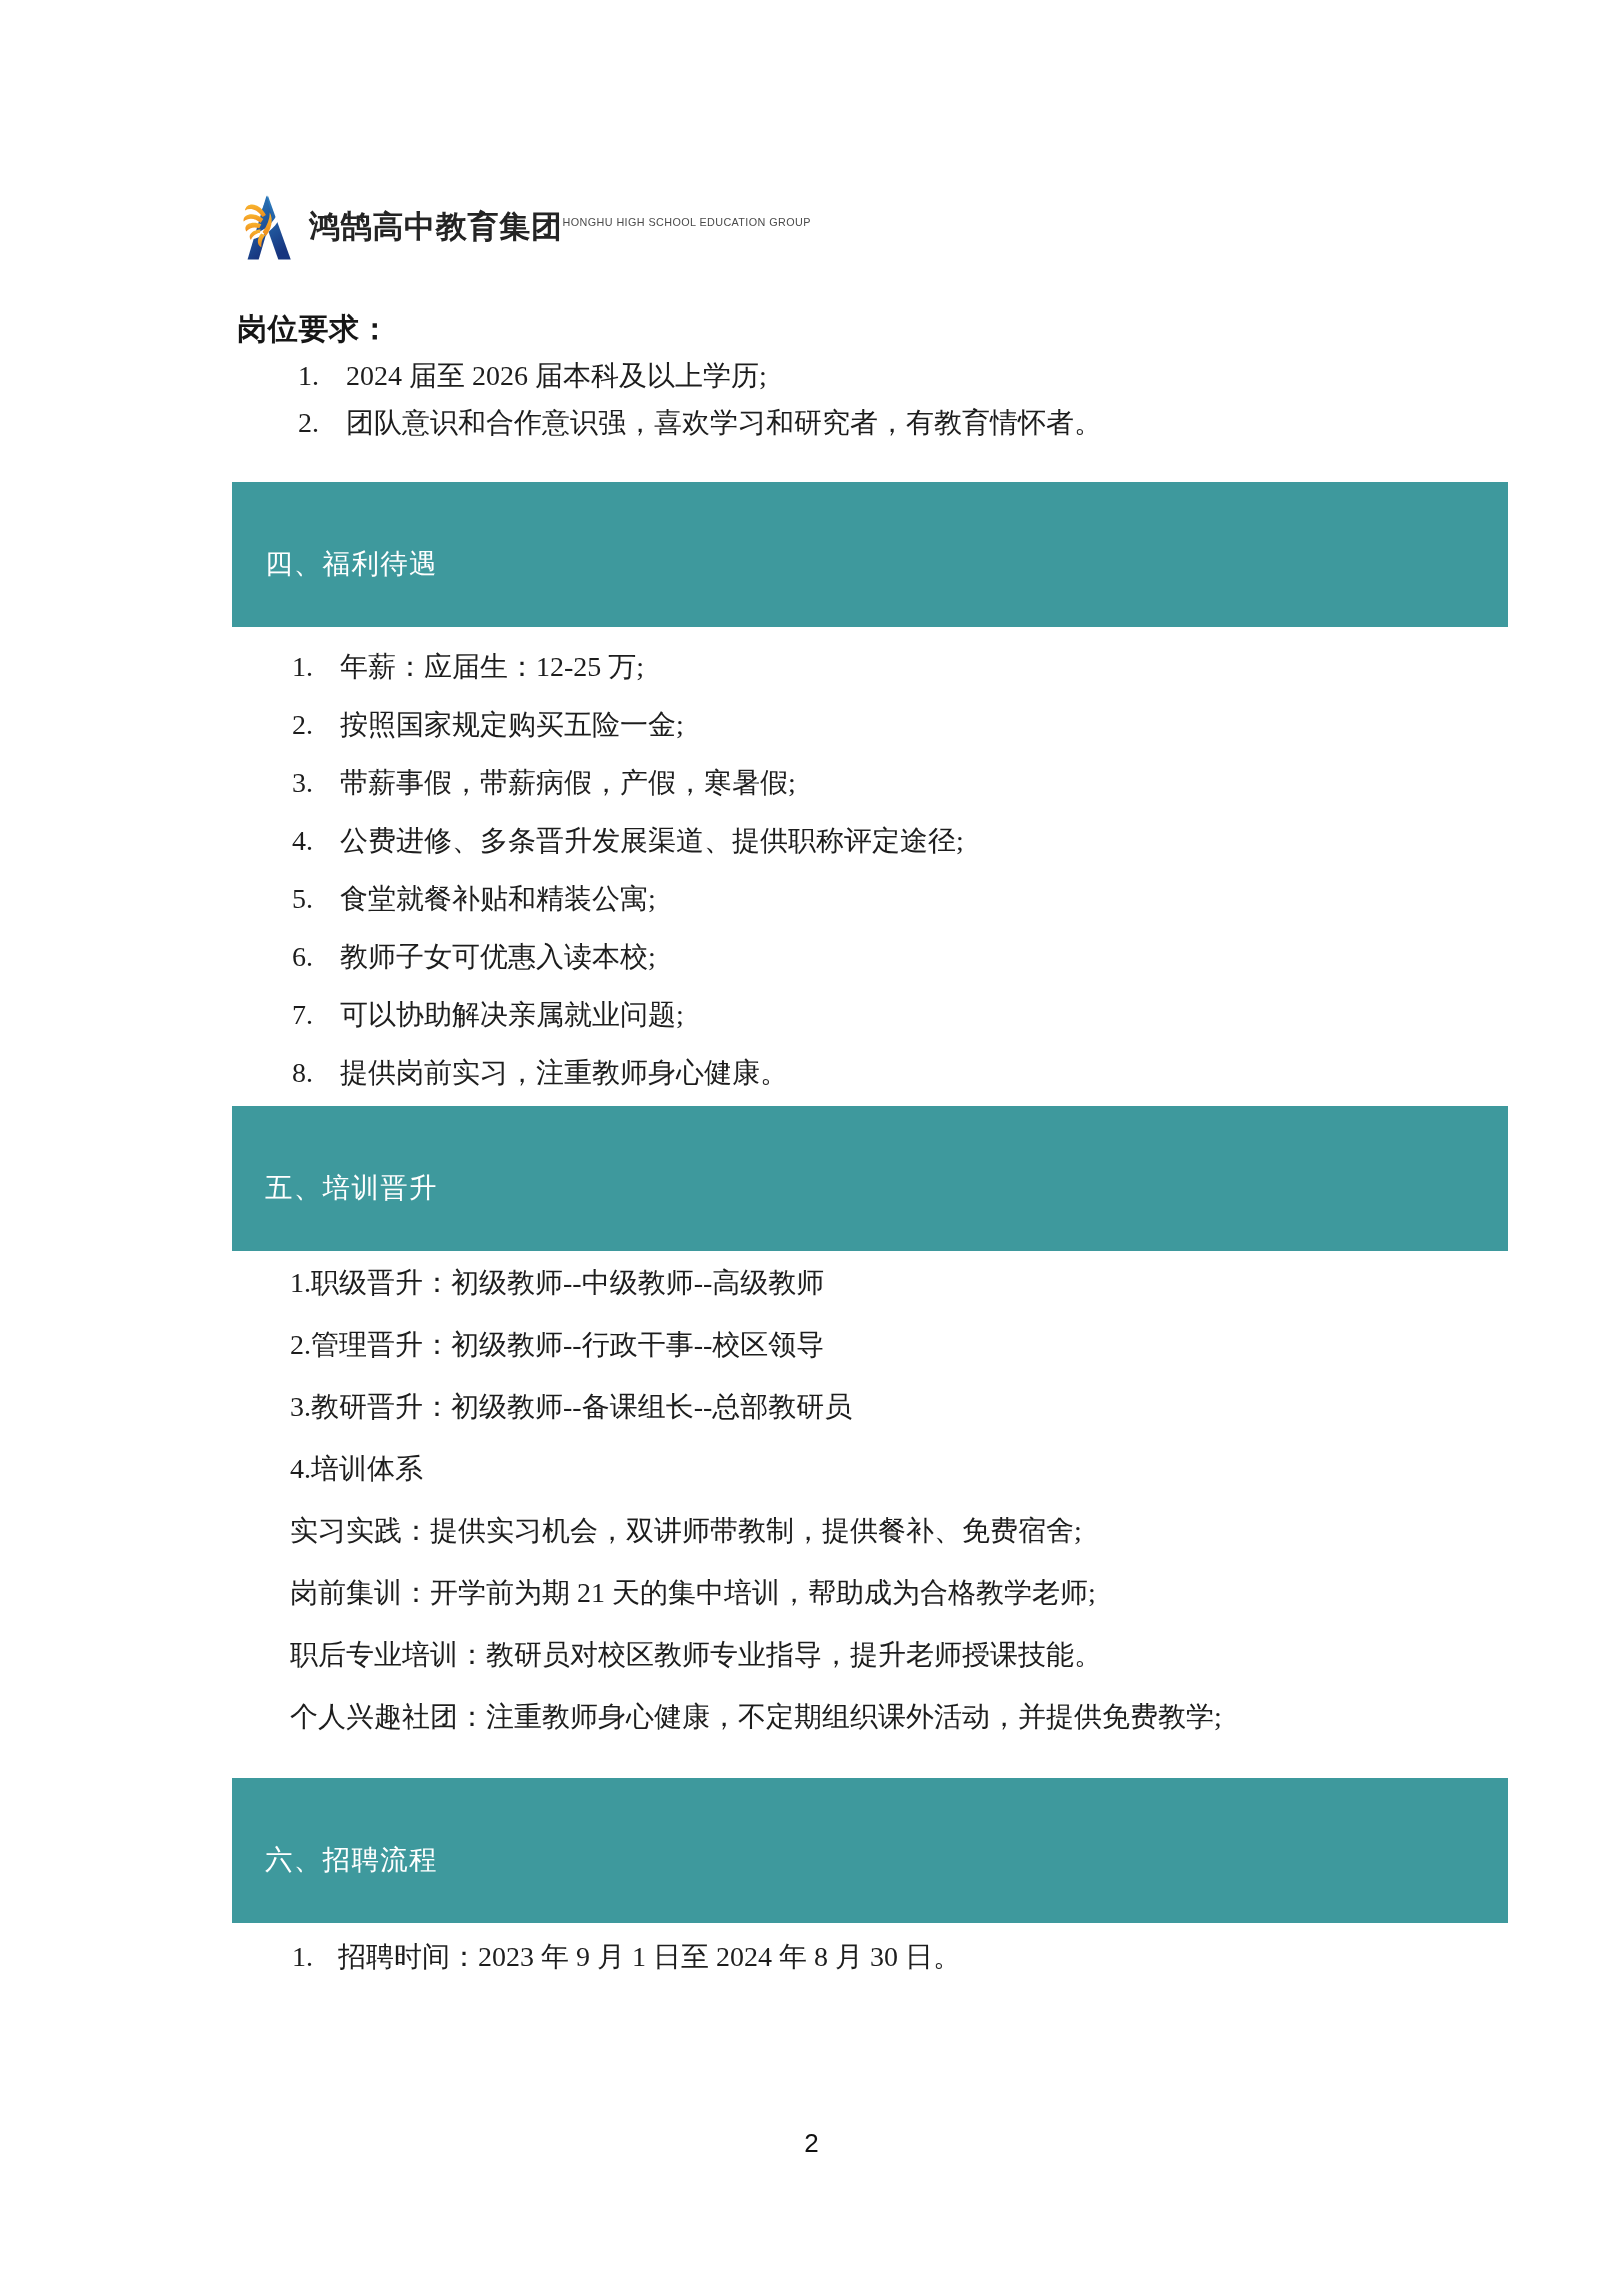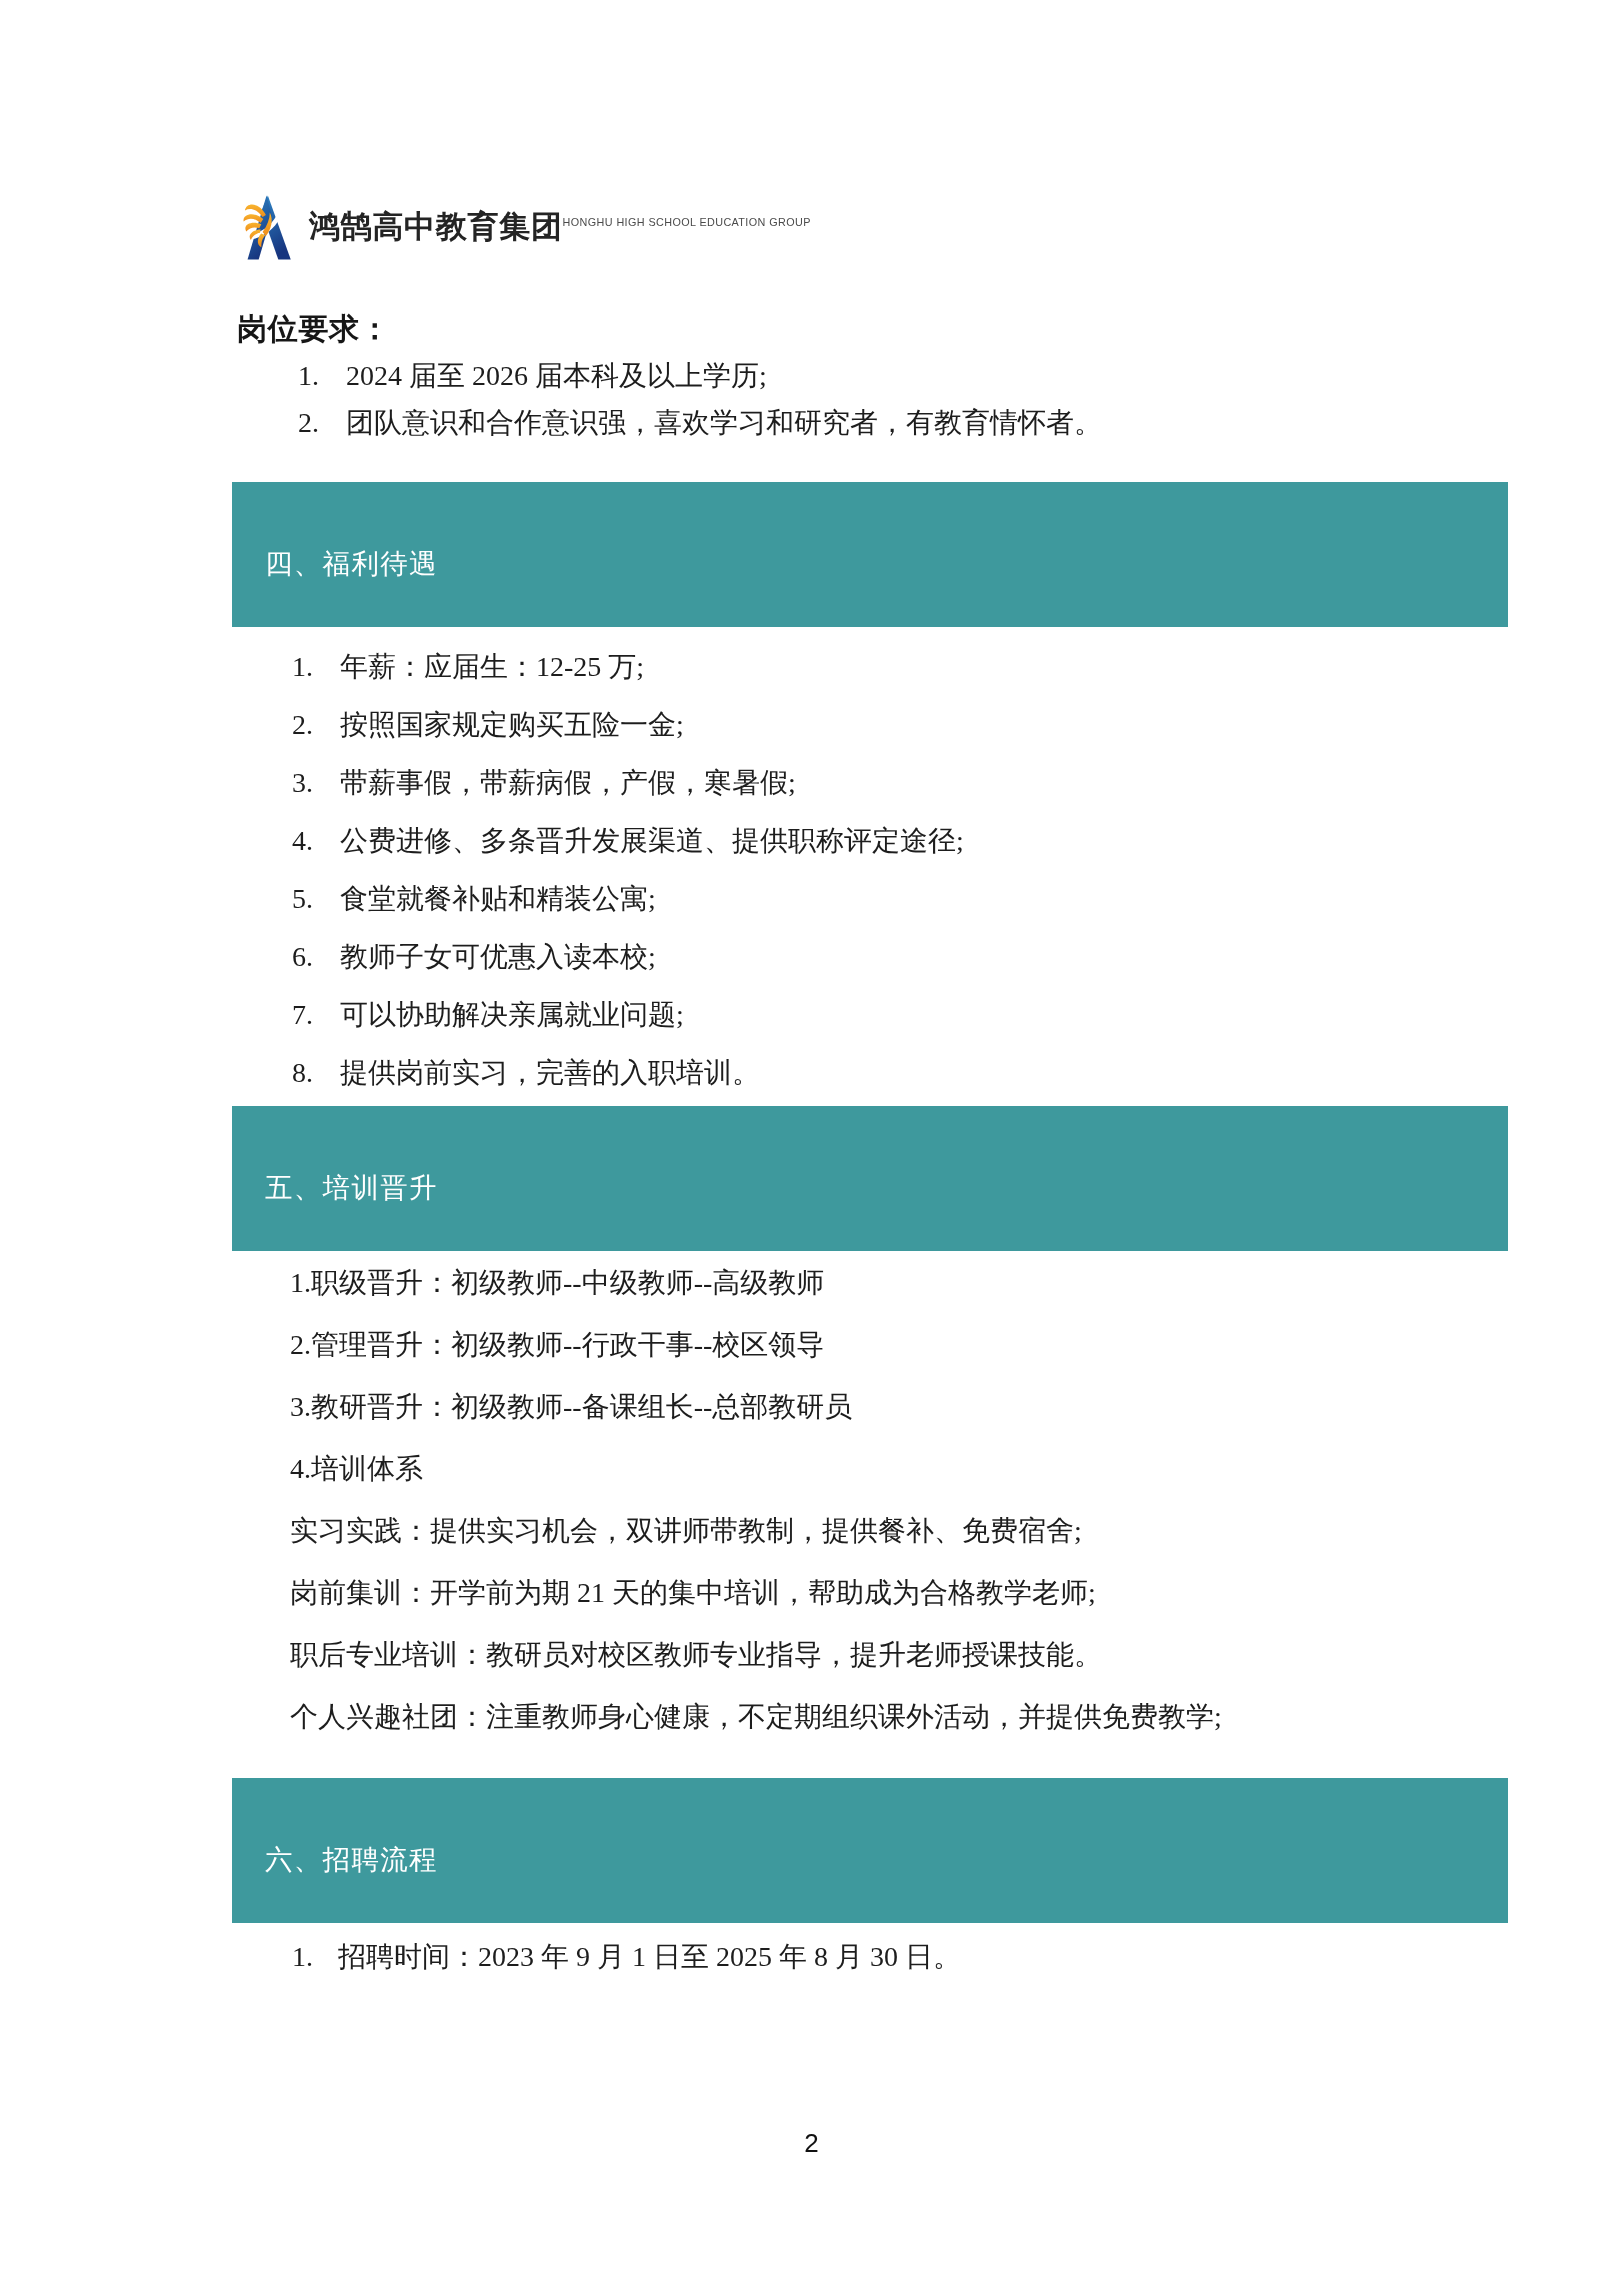--- a/index.html
+++ b/index.html
@@ -144,21 +144,21 @@
     <div class="row">
       <span class="num">6.</span>
       <span class="txt">教师子女可优惠入读本校;</span>
     </div>
     <div class="row">
       <span class="num">7.</span>
       <span class="txt">可以协助解决亲属就业问题;</span>
     </div>
     <div class="row">
       <span class="num">8.</span>
-      <span class="txt">提供岗前实习，完善的入职培训。</span>
+      <span class="txt">提供岗前实习，注重教师身心健康。</span>
     </div>
   </div>
 
   <div class="band band-five">
     <div class="band-title">五、培训晋升</div>
   </div>
 
   <div class="list-five">
     <div class="row">
       <span class="txt">1.职级晋升：初级教师--中级教师--高级教师</span>
@@ -186,20 +186,20 @@
     </div>
   </div>
 
   <div class="band band-six">
     <div class="band-title">六、招聘流程</div>
   </div>
 
   <div class="list-six">
     <div class="row">
       <span class="num">1.</span>
-      <span class="txt">招聘时间：2023 年 9 月 1 日至 2025 年 8 月 30 日。</span>
+      <span class="txt">招聘时间：2023 年 9 月 1 日至 2024 年 8 月 30 日。</span>
     </div>
   </div>
 
   <div class="page-number">2</div>
 
 </div>
 
 
 </body></html>

